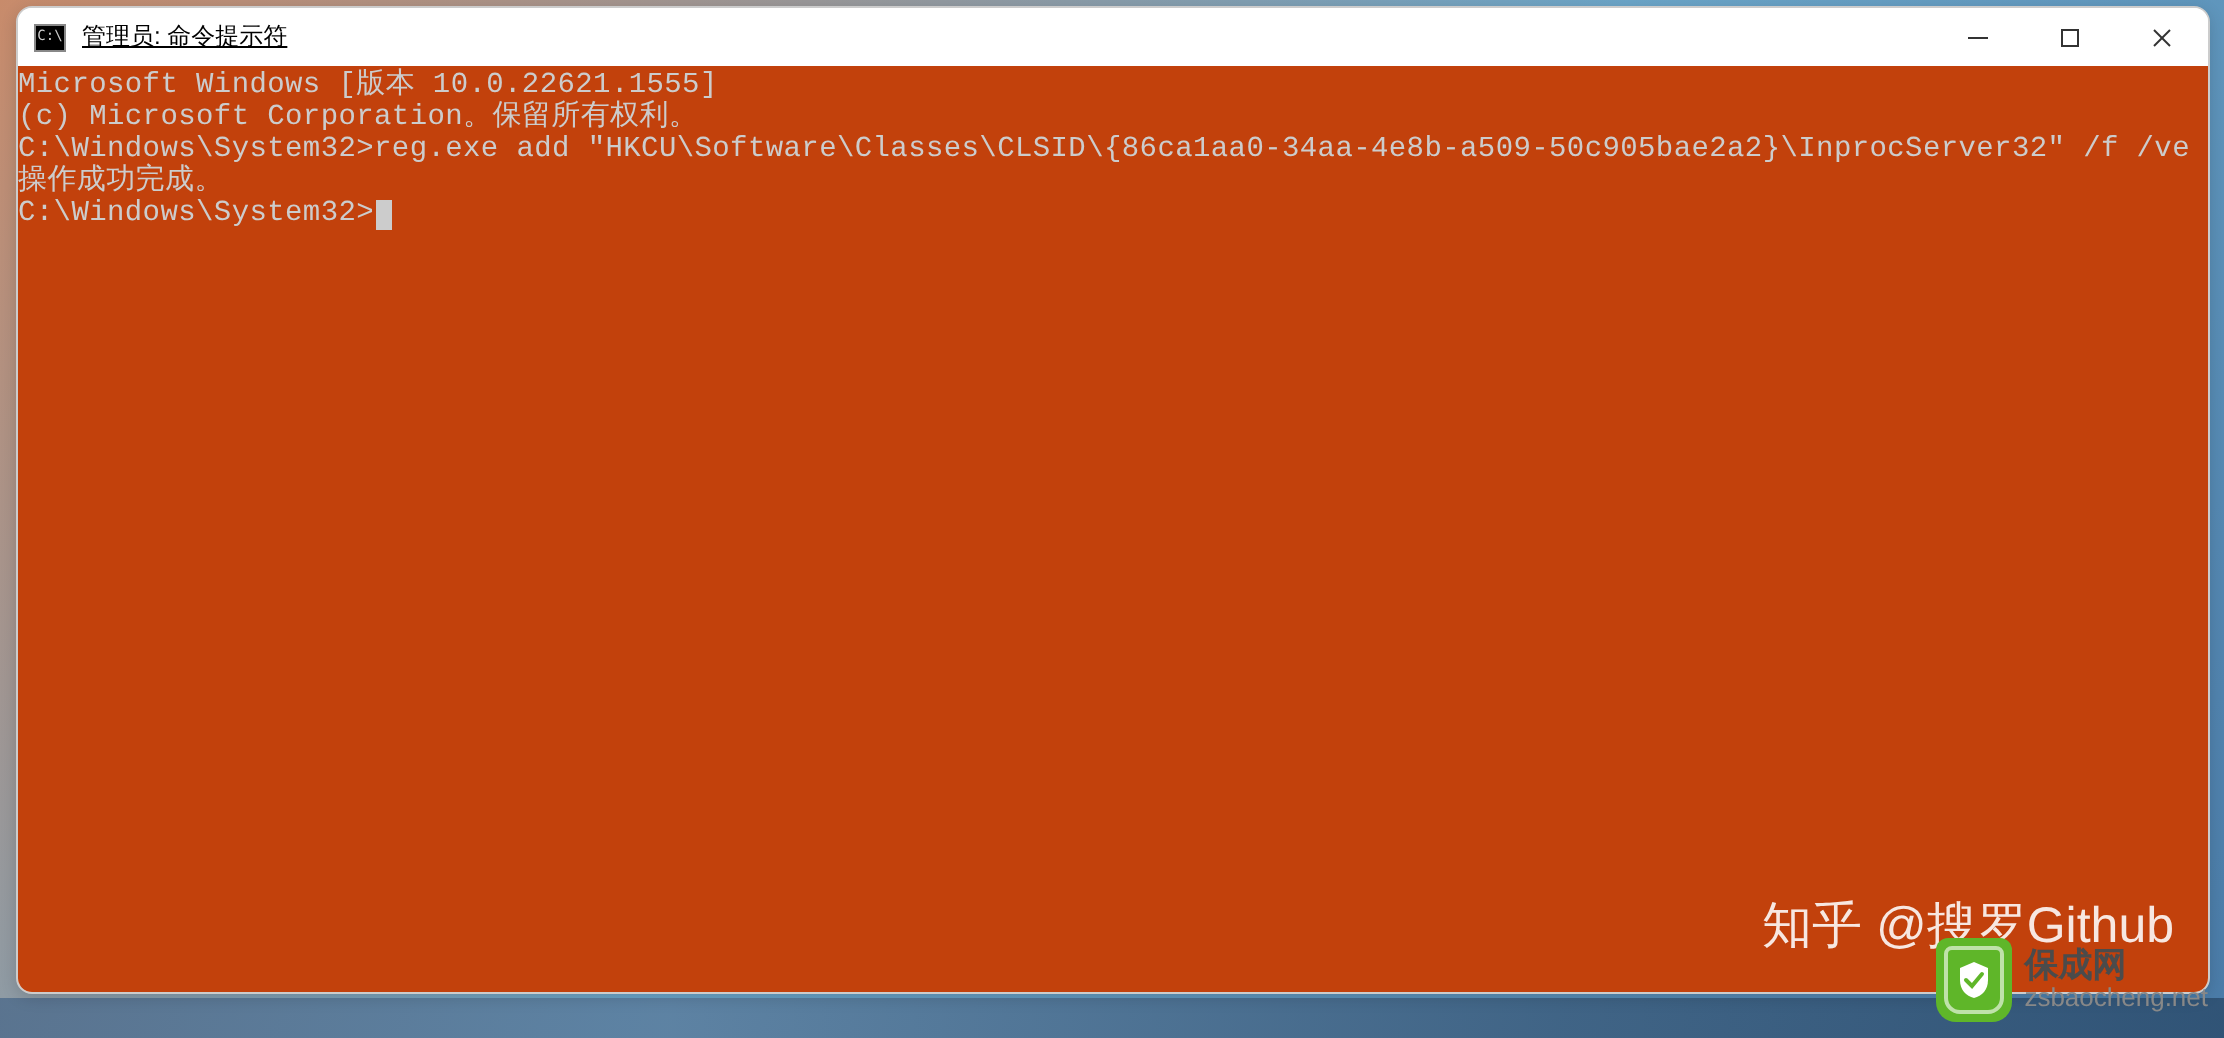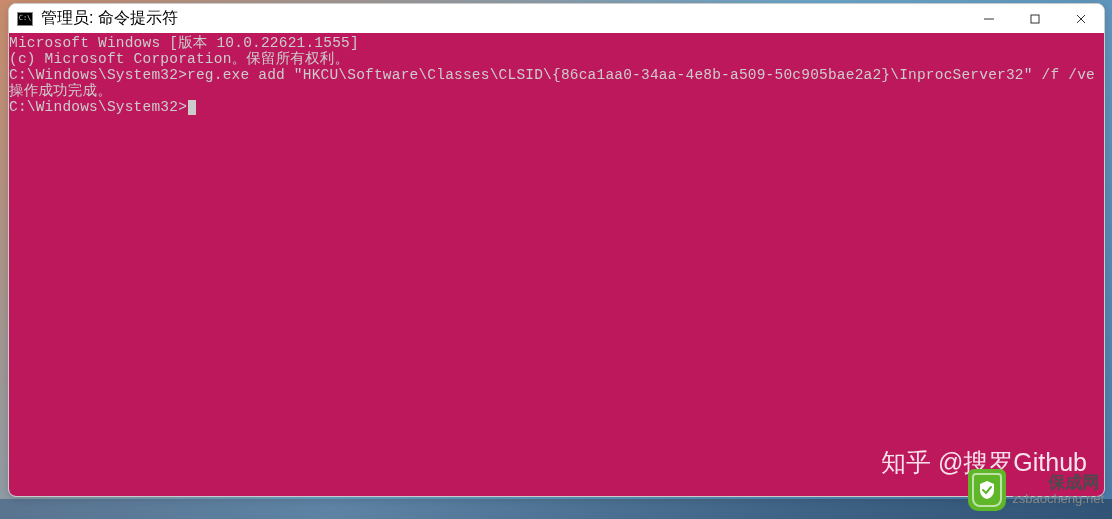--- a/index.html
+++ b/index.html
@@ -48,22 +48,23 @@
       justify-content: center;
       margin-right: 8px;
     }
     .titlebar-icon-inner {
       color: #ccc;
       font-size: 7px;
       font-family: monospace;
       line-height: 1;
     }
     .titlebar-text {
-      font-size: 16px;
+      font-size: 12px;
       color: #000;
+      text-decoration: underline;
     }
     .window-controls {
       position: absolute;
       right: 0;
       top: 0;
       height: 100%;
       display: flex;
     }
     .win-btn {
       width: 46px;
@@ -74,21 +75,21 @@
       color: #000;
       font-size: 10px;
       cursor: pointer;
     }
     .win-btn svg {
       width: 10px;
       height: 10px;
     }
     .terminal {
       flex: 1;
-      background: #be185d;
+      background: #c2410c;
       color: #cccccc;
       font-family: Consolas, "Courier New", monospace;
       font-size: 14.5px;
       padding: 2px 0 0 0;
       overflow: hidden;
       white-space: pre-wrap;
       line-height: 16px;
       letter-spacing: 0.2px;
     }
     .terminal-line {
@@ -141,21 +142,20 @@
     }
     .logo-text {
       margin-left: 6px;
       text-align: left;
     }
     .logo-text-main {
       color: #4b4b4b;
       font-size: 17px;
       font-weight: bold;
       line-height: 1;
-      margin-left: 36px;
     }
     .logo-text-sub {
       color: #888;
       font-size: 13px;
       line-height: 1.2;
     }
     .cursor {
       display: inline-block;
       width: 8px;
       height: 15px;

